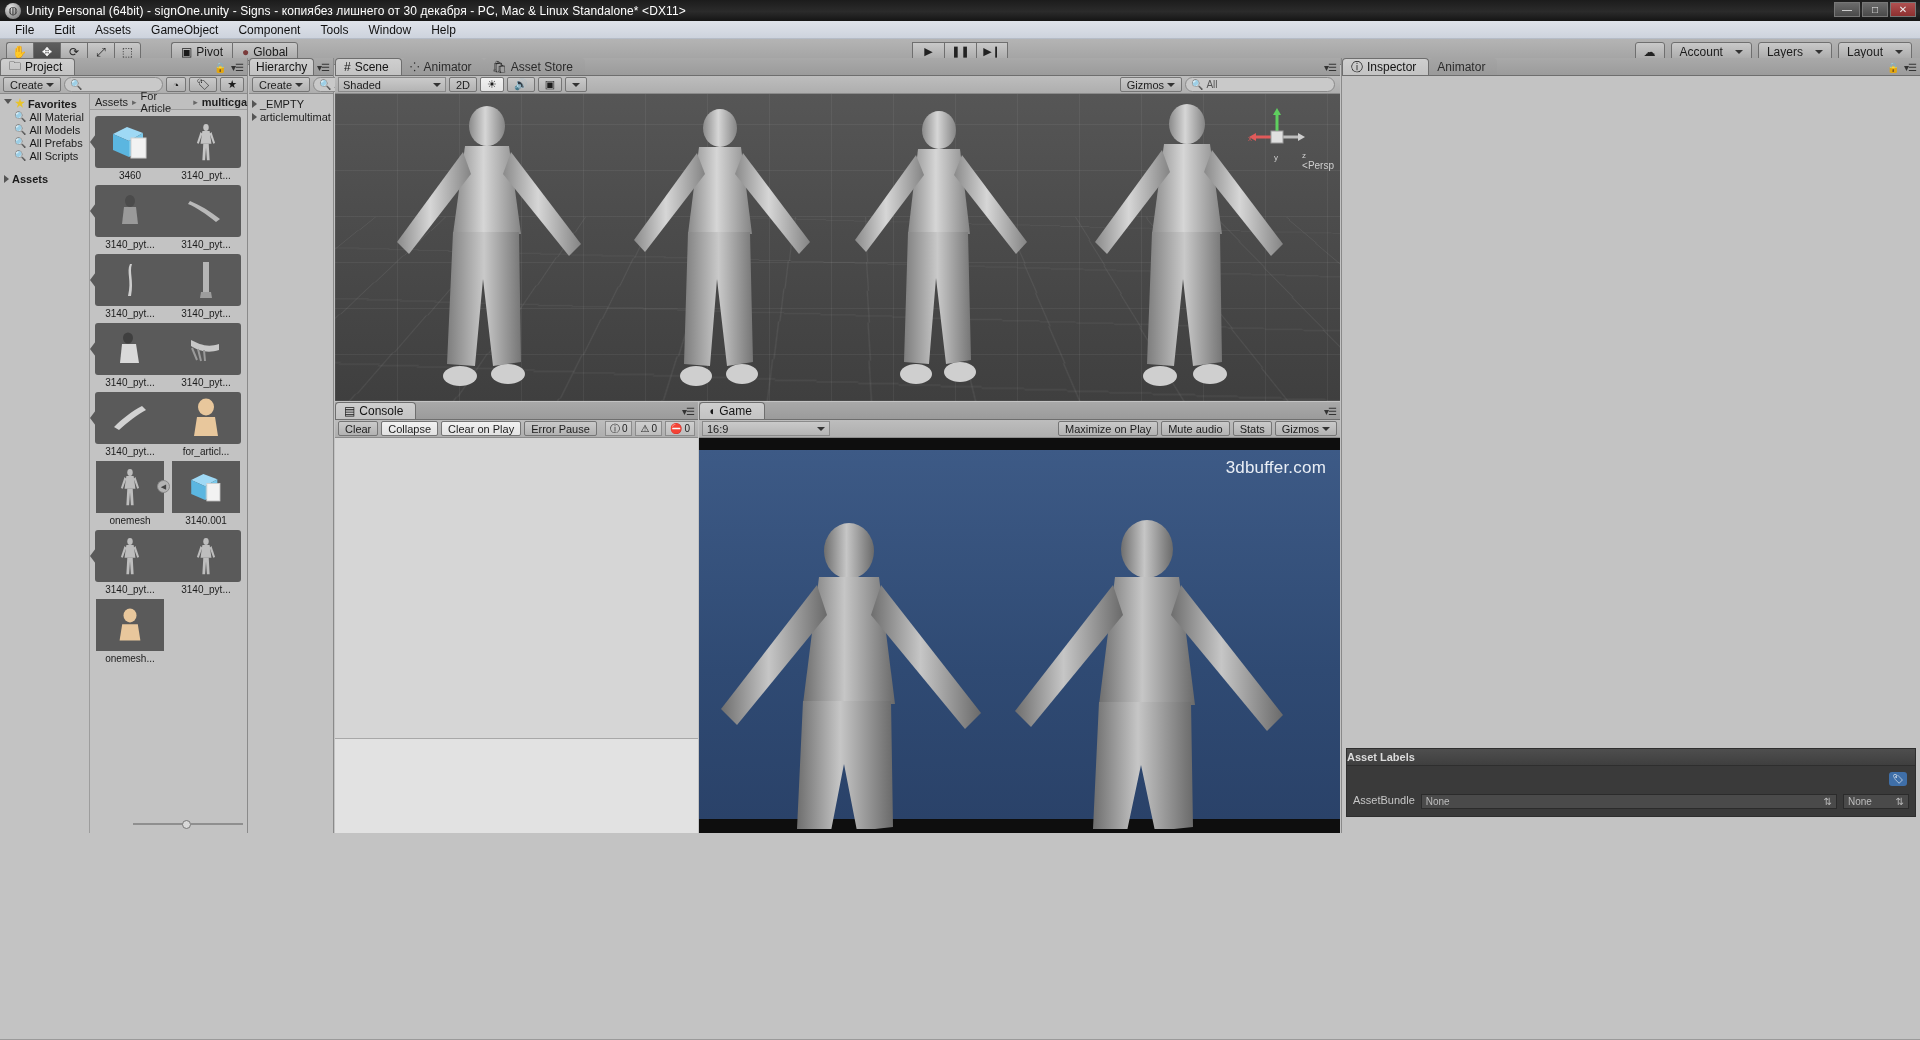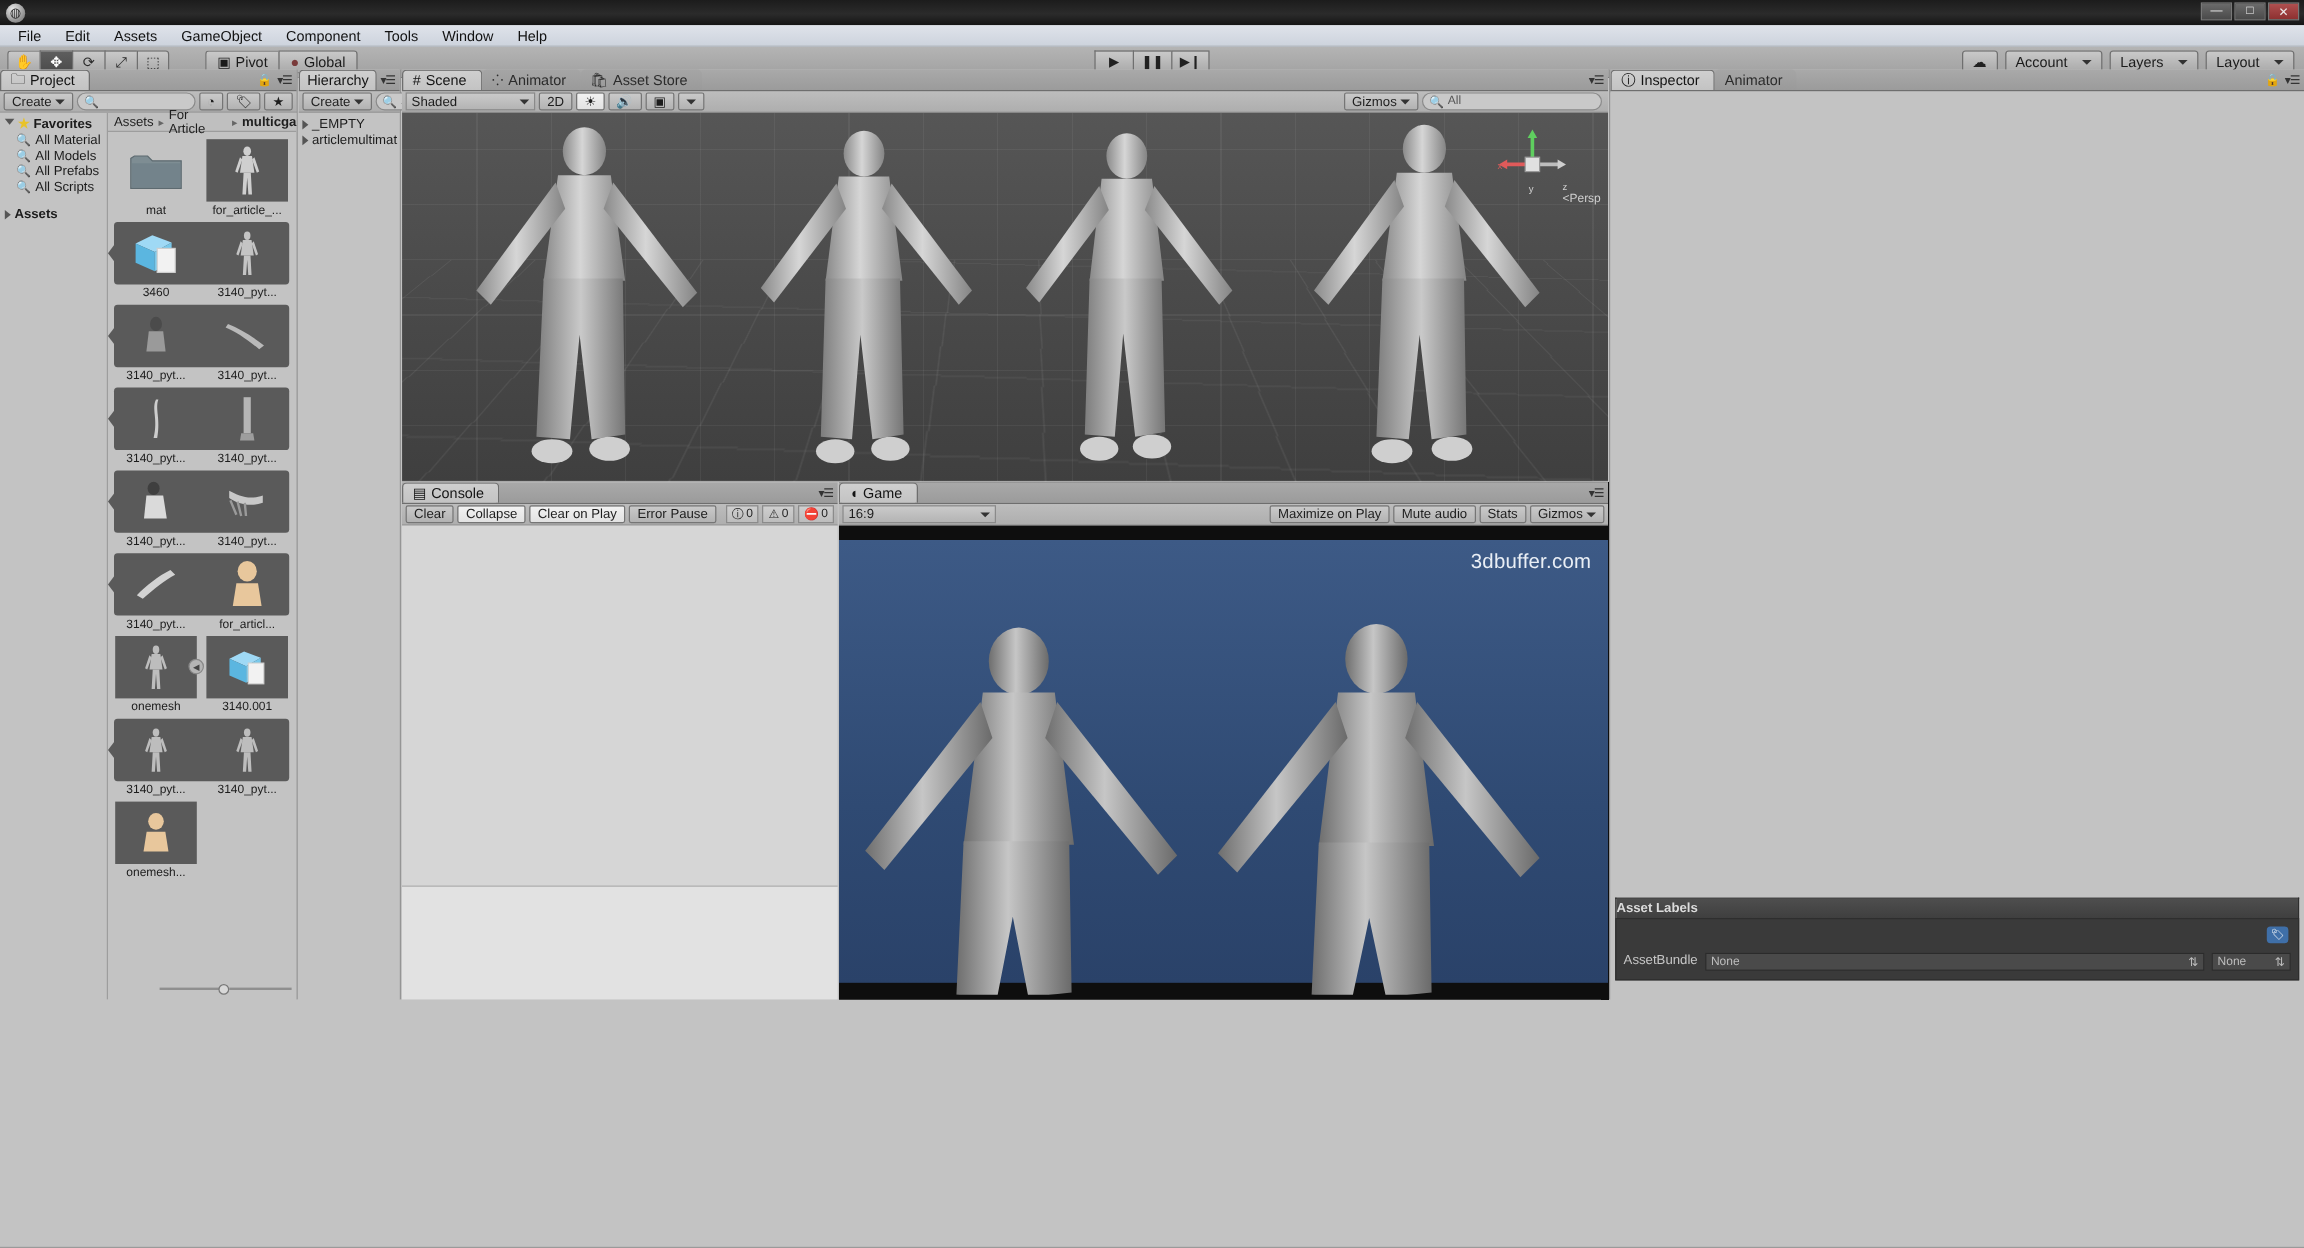--- a/index.html
+++ b/index.html
@@ -256,20 +256,21 @@
   .lock { font-size:10px; color:#444; }
   .hamb { font-size:10px; color:#333; letter-spacing:-1px; }
 </style>
 </head>
 <body>
 
 <div class="app">
 
   <div class="titlebar">
     <div class="tb-ico">◍</div>
+    <div class="tb-title">Unity Personal (64bit) - signOne.unity - Signs - копиябез лишнего от 30 декабря - PC, Mac &amp; Linux Standalone* &lt;DX11&gt;</div>
     <div class="tb-btns">
       <div class="tb-btn">—</div>
       <div class="tb-btn">□</div>
       <div class="tb-btn close">✕</div>
     </div>
   </div>
 
   <div class="menubar">
     <div class="menu-item">File</div>
     <div class="menu-item">Edit</div>
@@ -383,45 +384,20 @@
         <div class="breadcrumb">
           <span>Assets</span>
           <span class="bc-sep">▸</span>
           <span>For Article</span>
           <span class="bc-sep">▸</span>
           <span class="bc-cur">multicga</span>
         </div>
 
         <div class="asset-grid">
 
-          <div class="asset-row">
-            <div class="asset-cell">
-              <div class="asset-thumb" style="background:transparent;">
-                <svg width="46" height="36" viewBox="0 0 46 36">
-                    <path d="M2 8 L2 33 L44 33 L44 10 L20 10 L16 6 L5 6 Z" fill="#7e8d93" stroke="#5d6a70"></path>
-                    <path d="M3 12 L43 12 L43 32 L3 32 Z" fill="#6d7d85" opacity=".6"></path>
-                  </svg>
-              </div>
-              <div class="asset-label">mat</div>
-            </div>
-            <div class="asset-cell">
-              <div class="asset-thumb">
-                <svg width="22" height="42" viewBox="0 0 22 42">
-                    <g fill="#cfcfcf">
-                      <ellipse cx="11" cy="5" rx="3.2" ry="4"></ellipse>
-                      <path d="M7 9 L15 9 L17 23 L5 23 Z"></path>
-                      <path d="M5 10 L1 22 L3 23 L7 12 Z"></path>
-                      <path d="M17 10 L21 22 L19 23 L15 12 Z"></path>
-                      <path d="M8 23 L7 41 L10 41 L11 27 L12 41 L15 41 L14 23 Z"></path>
-                    </g>
-                  </svg>
-              </div>
-              <div class="asset-label">for_article_...</div>
-            </div>
-          </div>
 
           <div class="asset-row">
             <div class="rowbg"></div>
             <div class="asset-cell" style="z-index:2;">
               <div class="asset-thumb" style="background:transparent;">
                 <svg width="46" height="40" viewBox="0 0 46 40">
                   <path d="M6 12 L20 5 L36 11 L22 19 Z" fill="#9fd9f5"></path>
                   <path d="M6 12 L22 19 L22 35 L6 28 Z" fill="#5bb6e0"></path>
                   <path d="M22 19 L36 11 L36 27 L22 35 Z" fill="#79c8ea"></path>
                   <rect x="24" y="16" width="15" height="20" fill="#f2f2f2" stroke="#cfcfcf"></rect>

